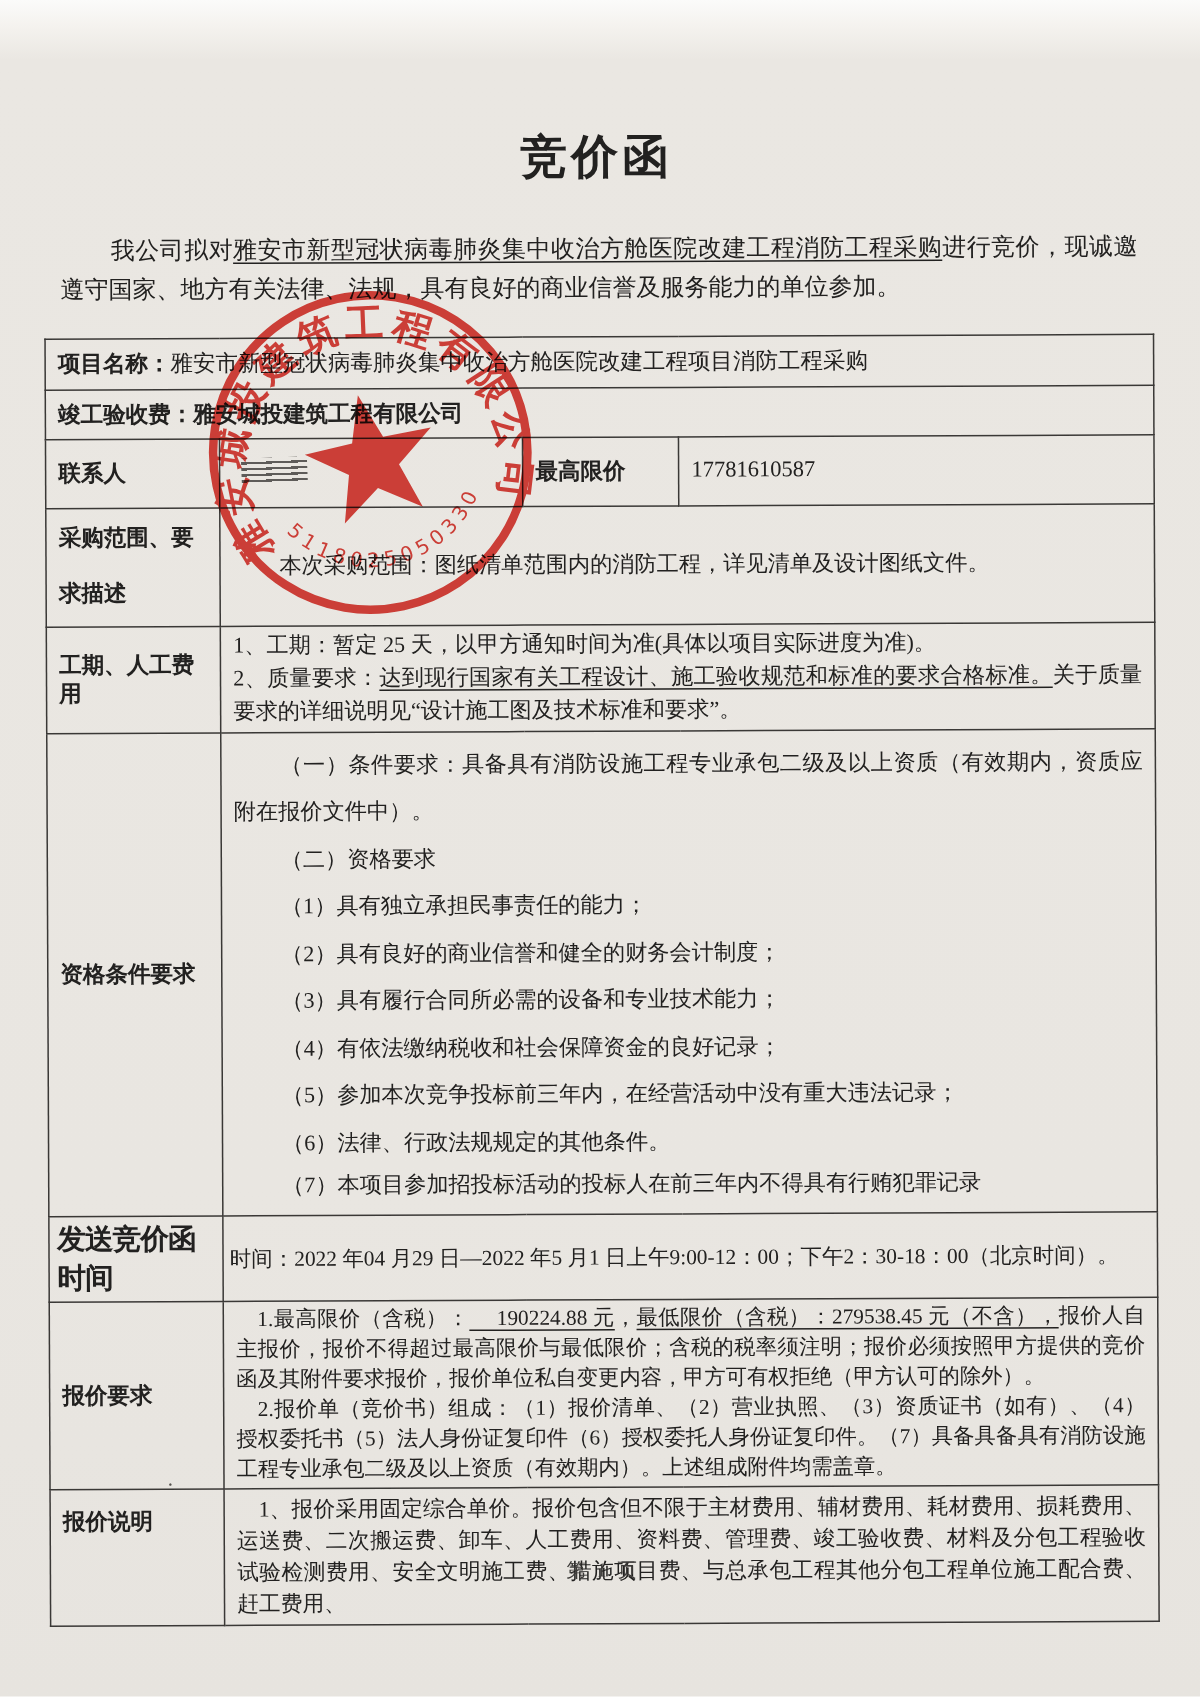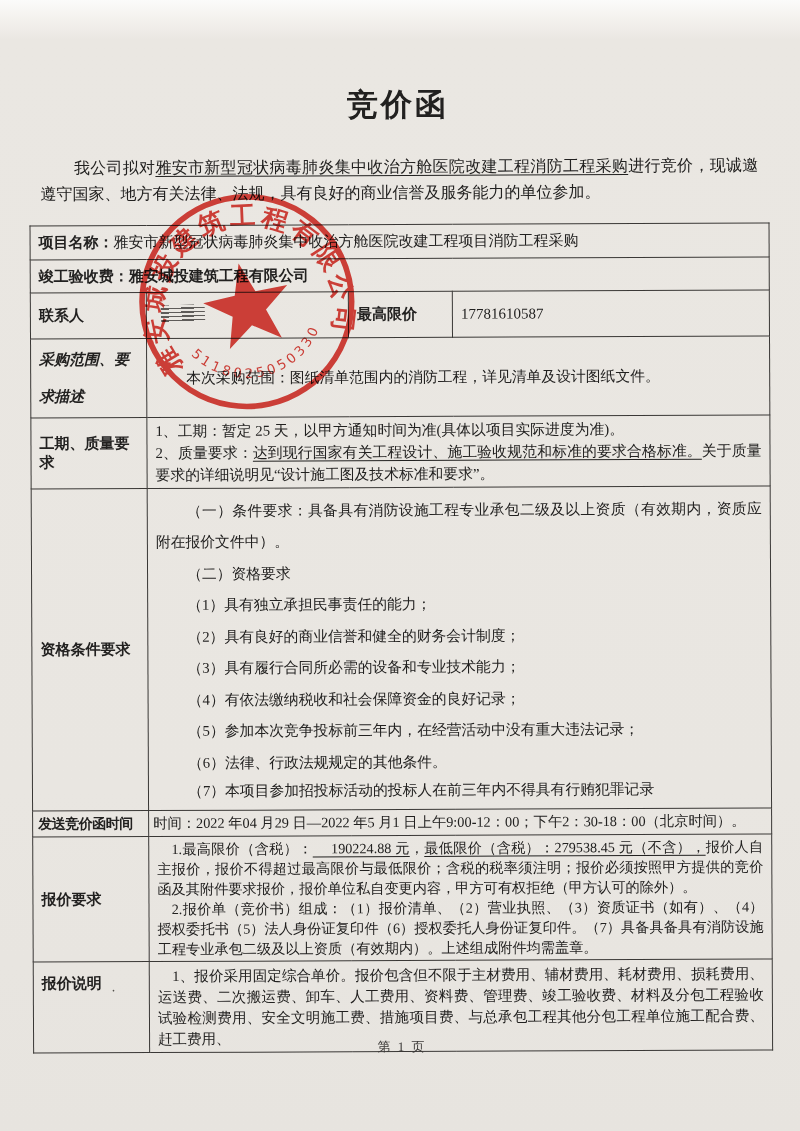--- a/index.html
+++ b/index.html
@@ -26,22 +26,22 @@
   table.main{
     position:absolute;left:31px;top:224px;width:739px;
     border-collapse:collapse;table-layout:fixed;
     font-size:15px;
   }
   table.main td{
     border:1.6px solid #3a3836;
     padding:2px 8px;vertical-align:middle;overflow:hidden;
   }
   td.lbl{font-weight:bold;padding-left:7px;padding-right:2px;font-size:15px;}
-  td.lbl.tight{letter-spacing:-0.5px;font-size:14px;padding-left:5px;}
-  .two-line-lbl{line-height:37px;font-style:italic;}
+  td.lbl.tight{letter-spacing:-0.5px;font-size:19px;padding-left:5px;}
+  .two-line-lbl{line-height:37px;}
   .cell-inline b{font-weight:bold;margin-top:36px;}
   .content{font-size:14.8px;line-height:22px;text-align:justify;}
   .content p{margin:0;}
   .indent2{text-indent:2.1em;}
   .indent1{text-indent:1em;}
   
   .qual p{margin:0;line-height:31.5px;text-align:justify;}
   .qual p.last{line-height:24px;}
   
   .quote p{margin:0;line-height:20px;font-size:14.2px;text-align:justify;}
@@ -94,21 +94,21 @@
       <td class="lbl">最高限价</td>
       <td>17781610587</td>
     </tr>
     <tr style="height:62px">
       <td class="lbl two-line-lbl">采购范围、要求描述</td>
       <td colspan="3" class="content">
             <p class="indent2">本次采购范围：图纸清单范围内的消防工程，详见清单及设计图纸文件。</p>
           </td>
     </tr>
     <tr style="height:70px">
-      <td class="lbl">工期、质量要求</td>
+      <td class="lbl">工期、人工费用</td>
       <td colspan="3" class="content">
         <p>1、工期：暂定 25 天，以甲方通知时间为准(具体以项目实际进度为准)。</p>
         <p><span>2、质量要求：</span><span class="u">达到现行国家有关工程设计、施工验收规范和标准的要求合格标准。</span><span>关于质量要求的详细说明见“设计施工图及技术标准和要求”。</span></p>
       </td>
     </tr>
     <tr style="height:322px">
       <td class="lbl">资格条件要求</td>
       <td colspan="3" class="content qual">
         <p class="indent2">（一）条件要求：具备具有消防设施工程专业承包二级及以上资质（有效期内，资质应附在报价文件中）。</p>
         <p class="indent2">（二）资格要求</p>

